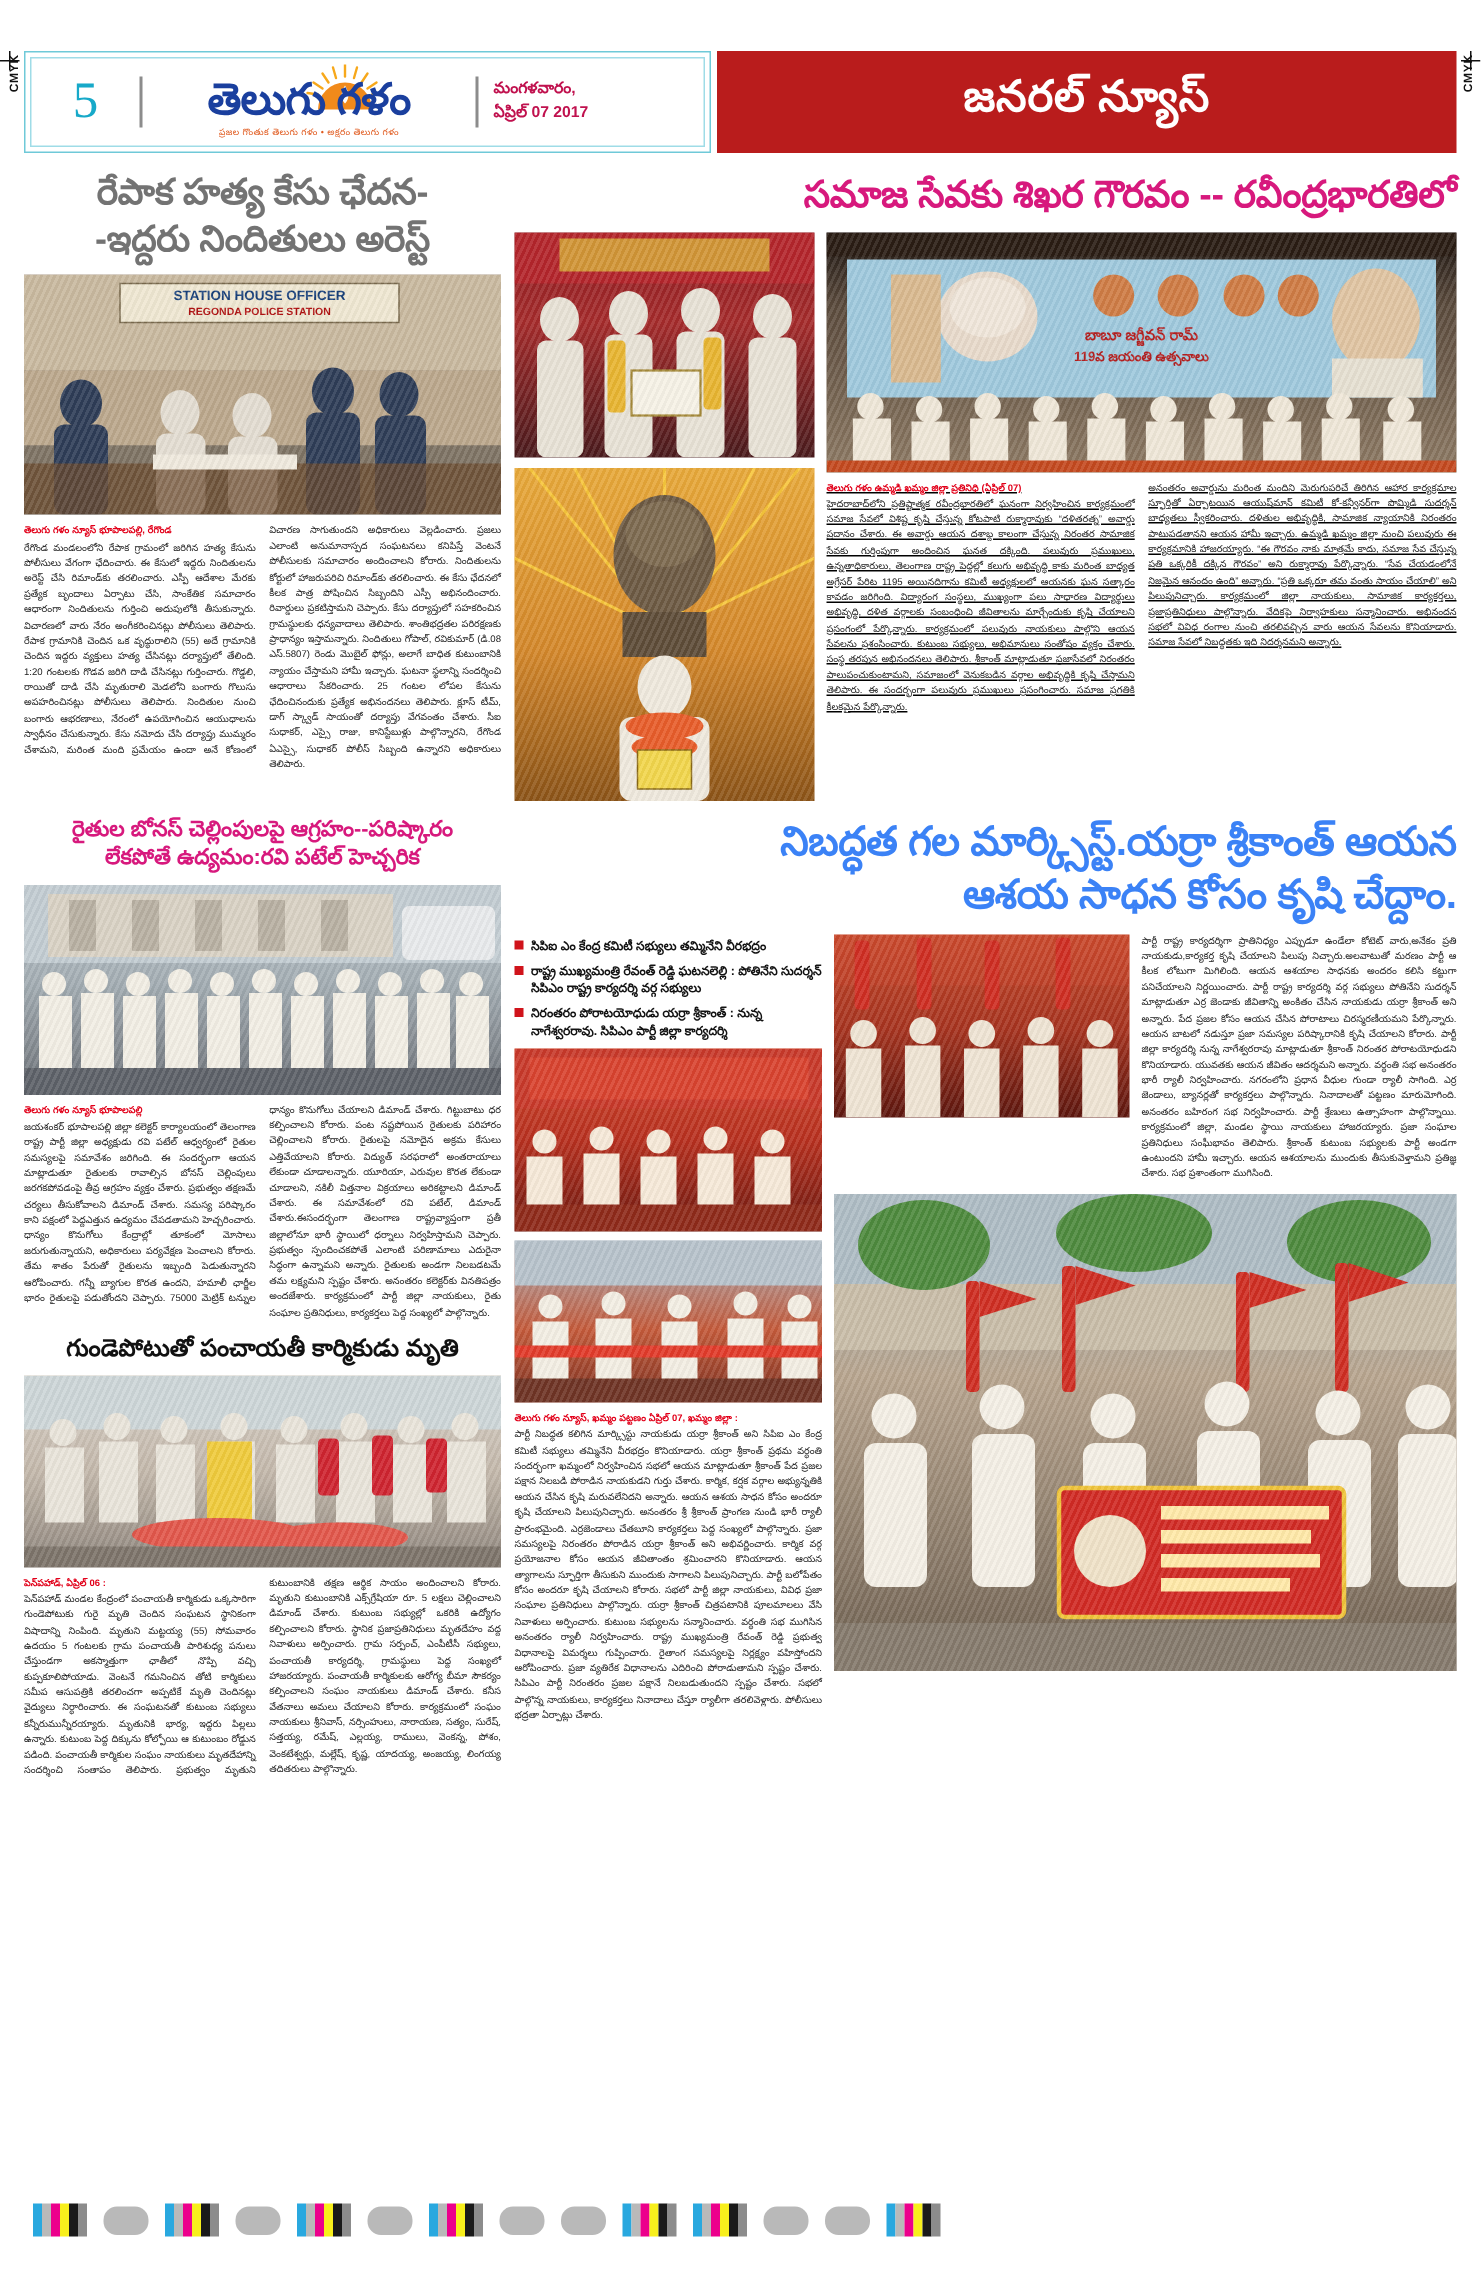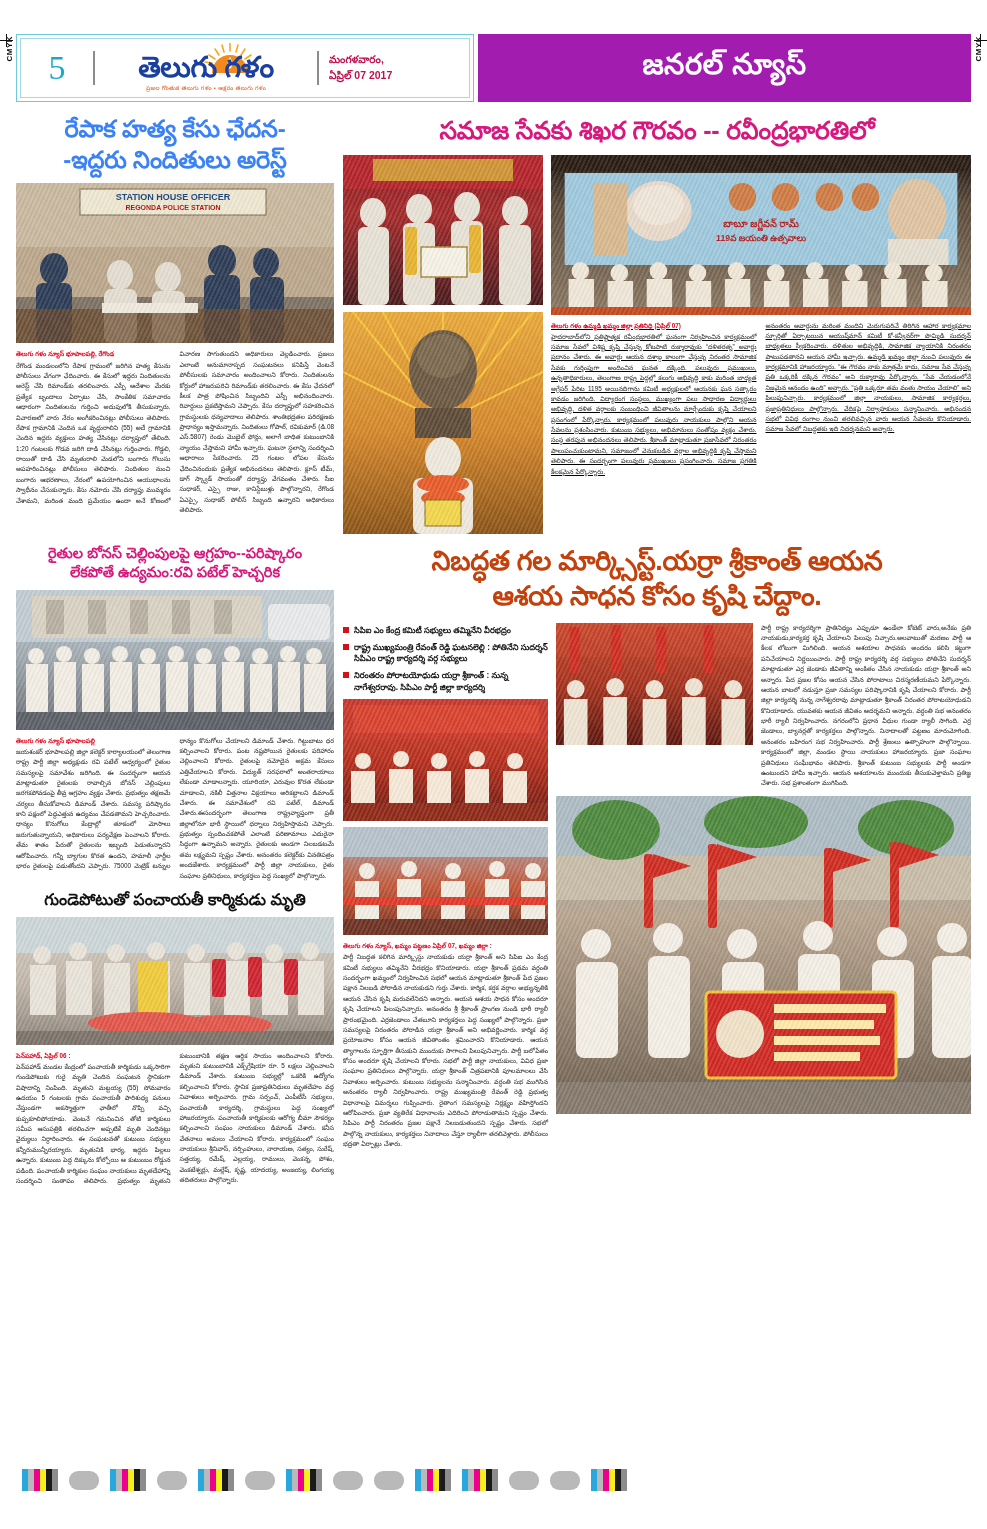--- a/index.html
+++ b/index.html
@@ -125,60 +125,60 @@
     flex-direction: column;
     justify-content: center;
     color: #c0114e;
     font-size: 10.5px;
     font-weight: bold;
     line-height: 1.5;
   }
   .section-band {
     flex: 1;
     margin-left: 4px;
-    background: #a21caf;
+    background: #b91c1c;
     color: #fff;
     display: flex;
     align-items: center;
     justify-content: center;
     font-size: 29px;
     font-weight: bold;
     letter-spacing: 0.5px;
   }
 
   
   .content {
     display: flex;
     gap: 9px;
     margin-top: 12px;
   }
   .col-left   { width: 318px; flex: 0 0 318px; }
   .col-right  { flex: 1; }
 
   
   .hl-red {
-    color: #3b82f6;
+    color: #737373;
     font-weight: bold;
     text-align: center;
     font-size: 24px;
     line-height: 1.28;
     letter-spacing: -0.2px;
   }
   .hl-pink {
     color: #d7197d;
     font-weight: bold;
-    text-align: center;
+    text-align: right;
     font-size: 25px;
     line-height: 1.3;
     letter-spacing: -0.2px;
   }
   .hl-navy {
-    color: #c2410c;
-    font-weight: bold;
-    text-align: center;
+    color: #3b82f6;
+    font-weight: bold;
+    text-align: right;
     font-size: 27px;
     line-height: 1.3;
     letter-spacing: -0.3px;
   }
   .hl-mag-sm {
     color: #d7197d;
     font-weight: bold;
     text-align: center;
     font-size: 14.5px;
     line-height: 1.35;

